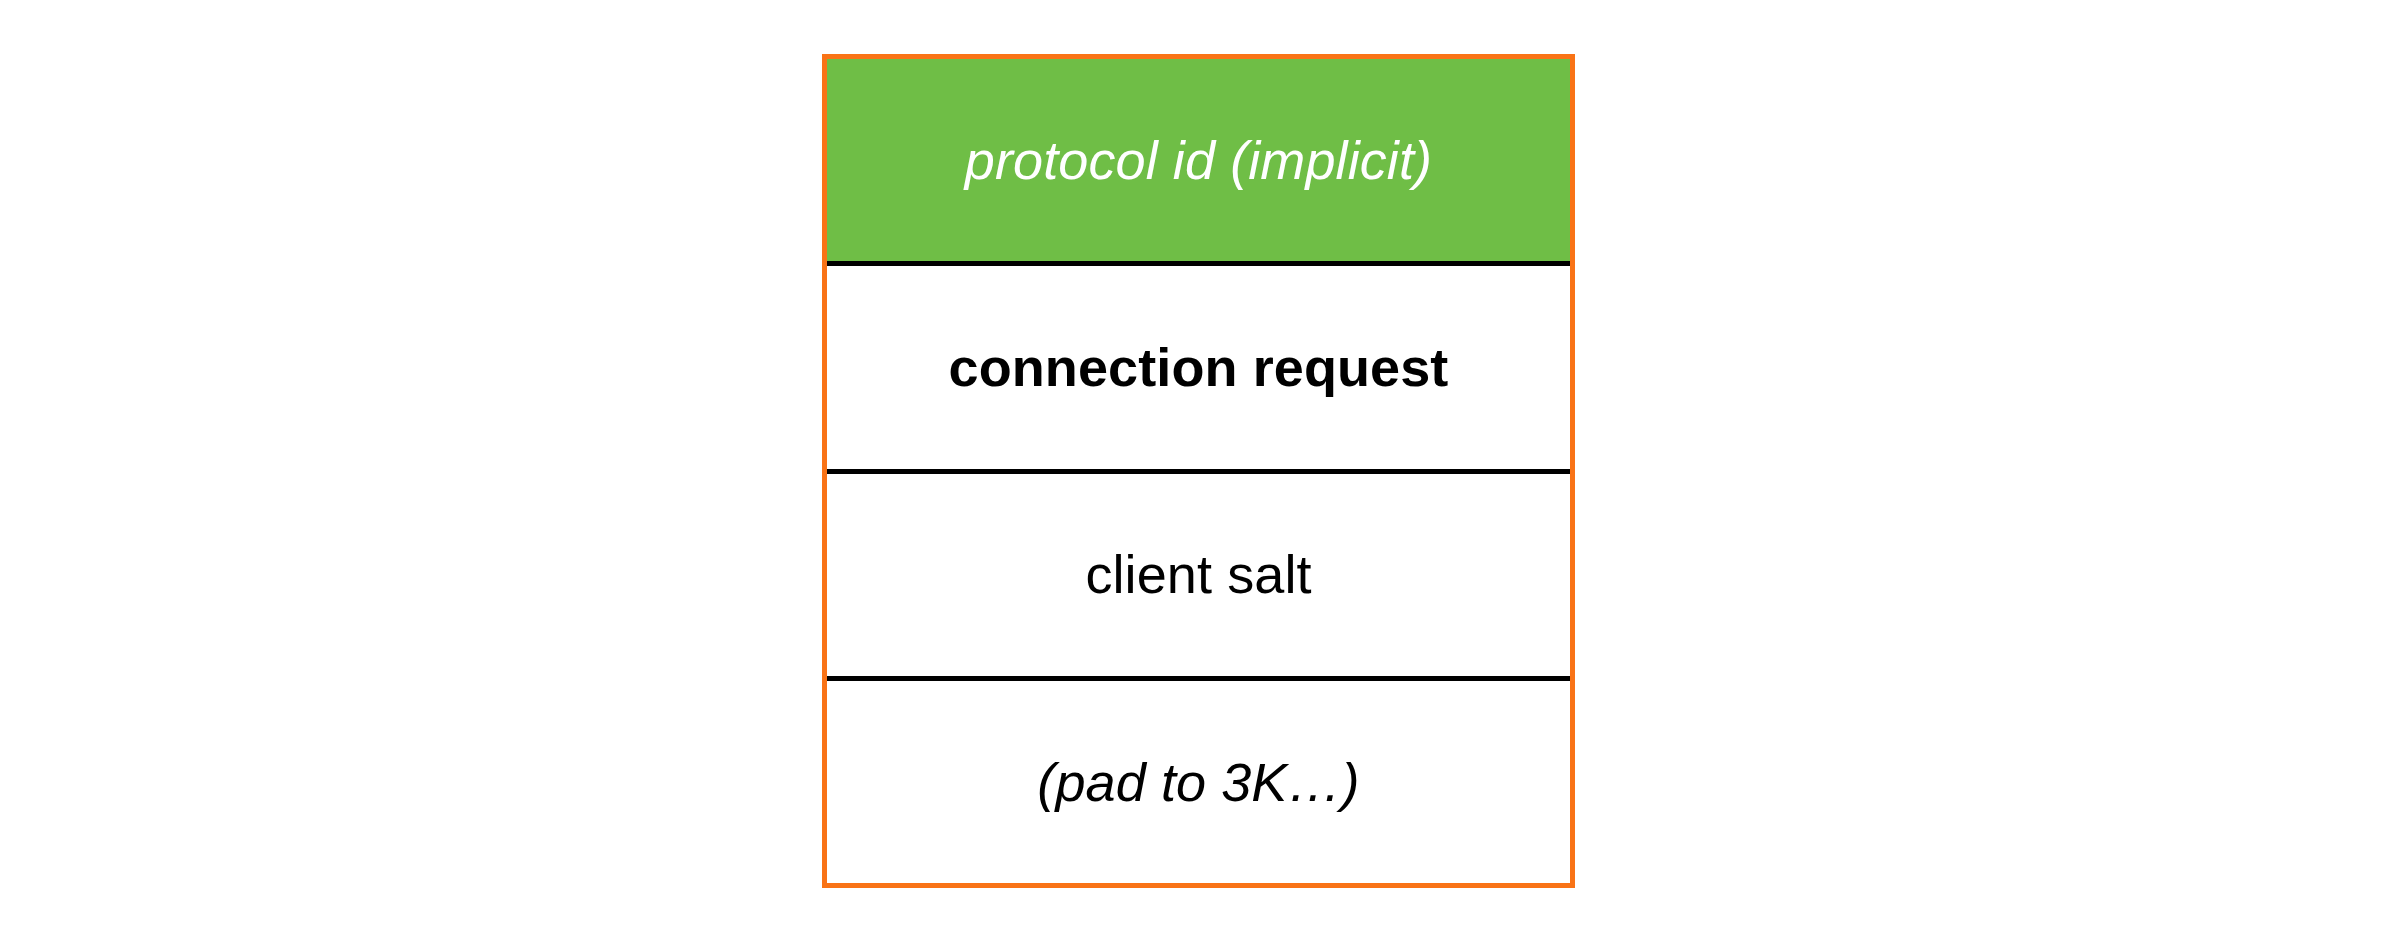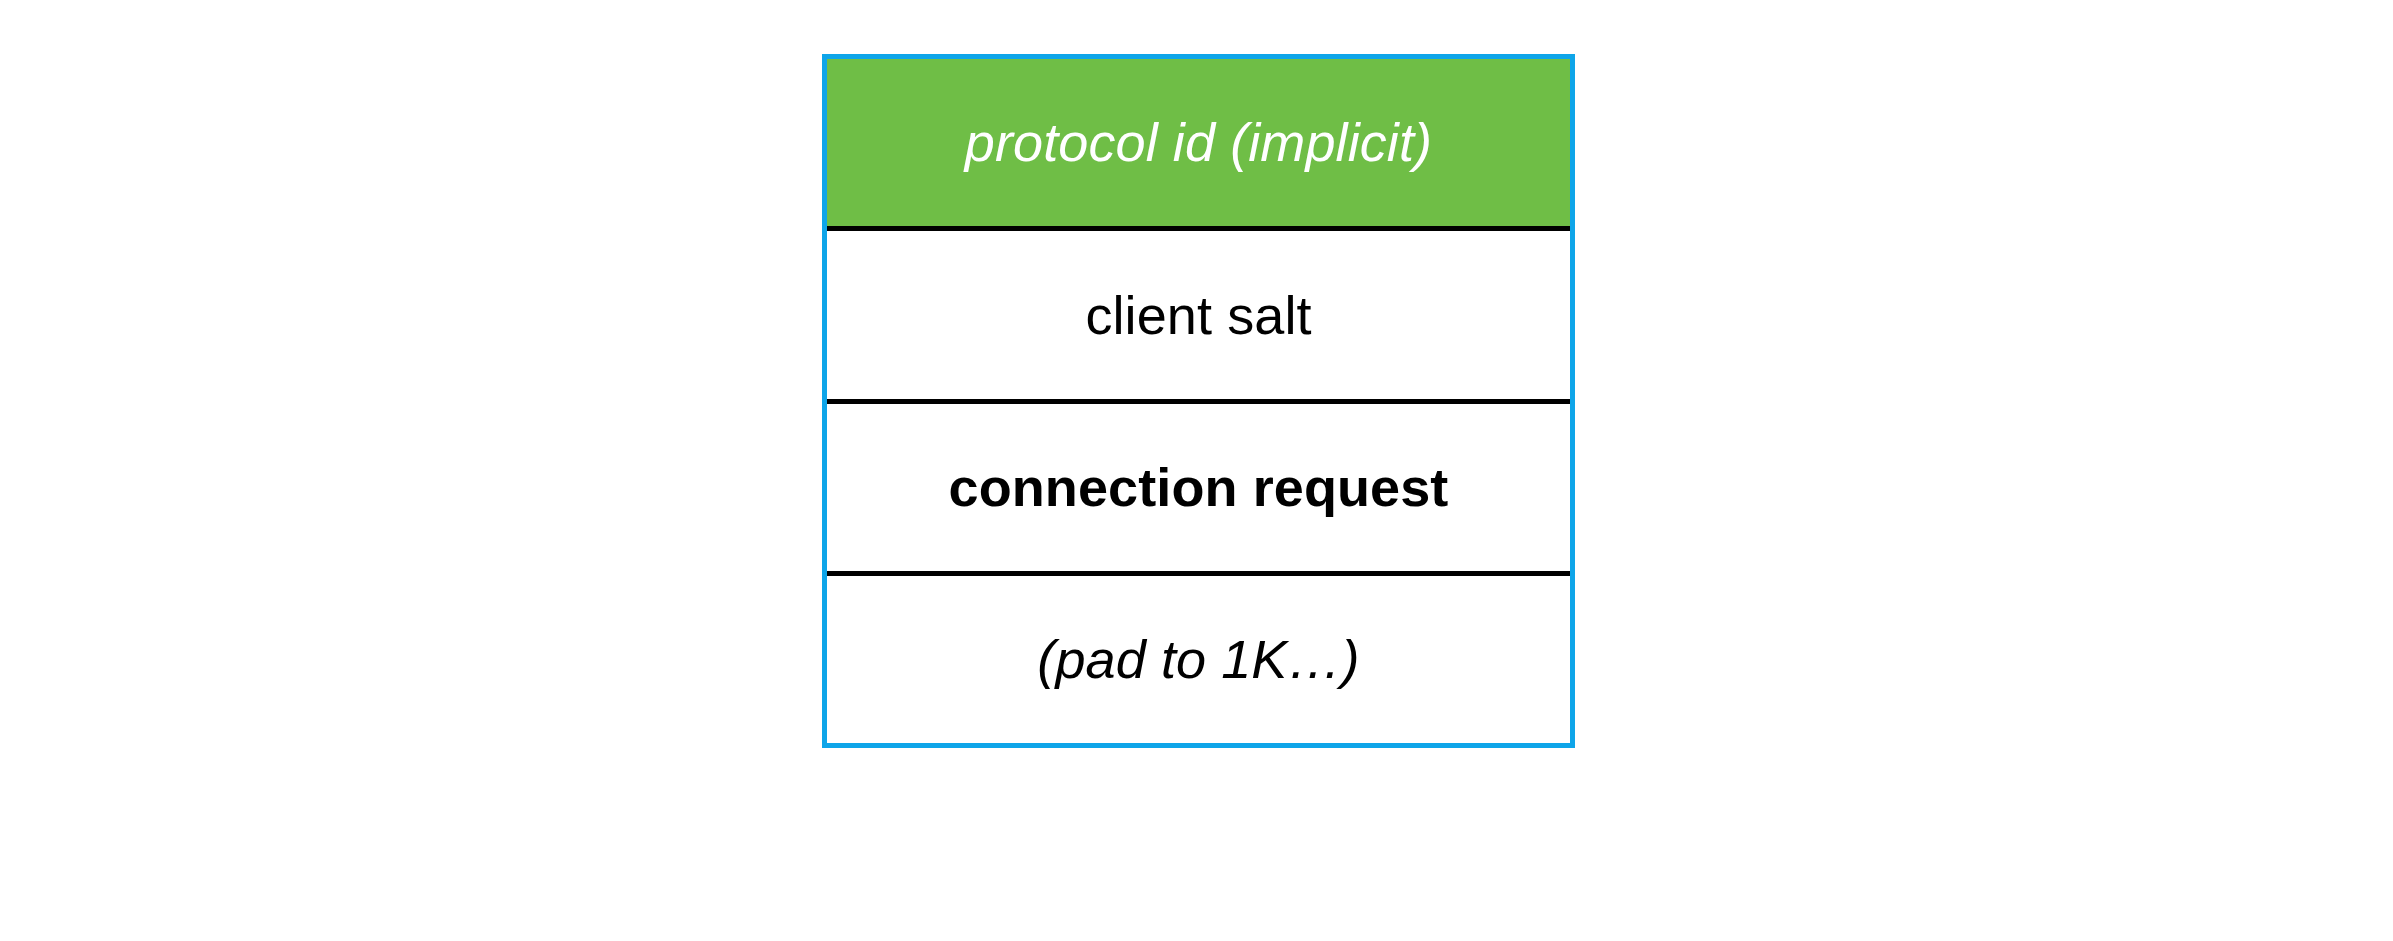--- a/index.html
+++ b/index.html
@@ -20,23 +20,23 @@
     height: 941px;
     background: #ffffff;
   }
 
   
   #packet-diagram {
     position: absolute;
     left: 822px;
     top: 54px;
     width: 753px;
-    height: 694px;
+    height: 834px;
     box-sizing: border-box;
-    border: 5px solid #0ea5e9;
+    border: 5px solid #f97316;
     background: #14532d;
     display: flex;
     flex-direction: column;
   }
 
   .packet-field {
     flex: 1 1 0;
     box-sizing: border-box;
     display: flex;
     align-items: center;
@@ -92,27 +92,27 @@
 
 <div id="canvas">
 
   <div id="packet-diagram">
 
     <div class="packet-field style-header">
       <span class="field-label">protocol id (implicit)</span>
     </div>
 
 
+    <div class="packet-field style-bold">
+      <span class="field-label">connection request</span>
+    </div>
+
     <div class="packet-field style-normal">
       <span class="field-label">client salt</span>
     </div>
 
-    <div class="packet-field style-bold">
-      <span class="field-label">connection request</span>
-    </div>
-
     <div class="packet-field style-italic">
-      <span class="field-label">(pad to 1K…)</span>
+      <span class="field-label">(pad to 3K…)</span>
     </div>
 
   </div>
 
 </div>
 
 </body></html>

